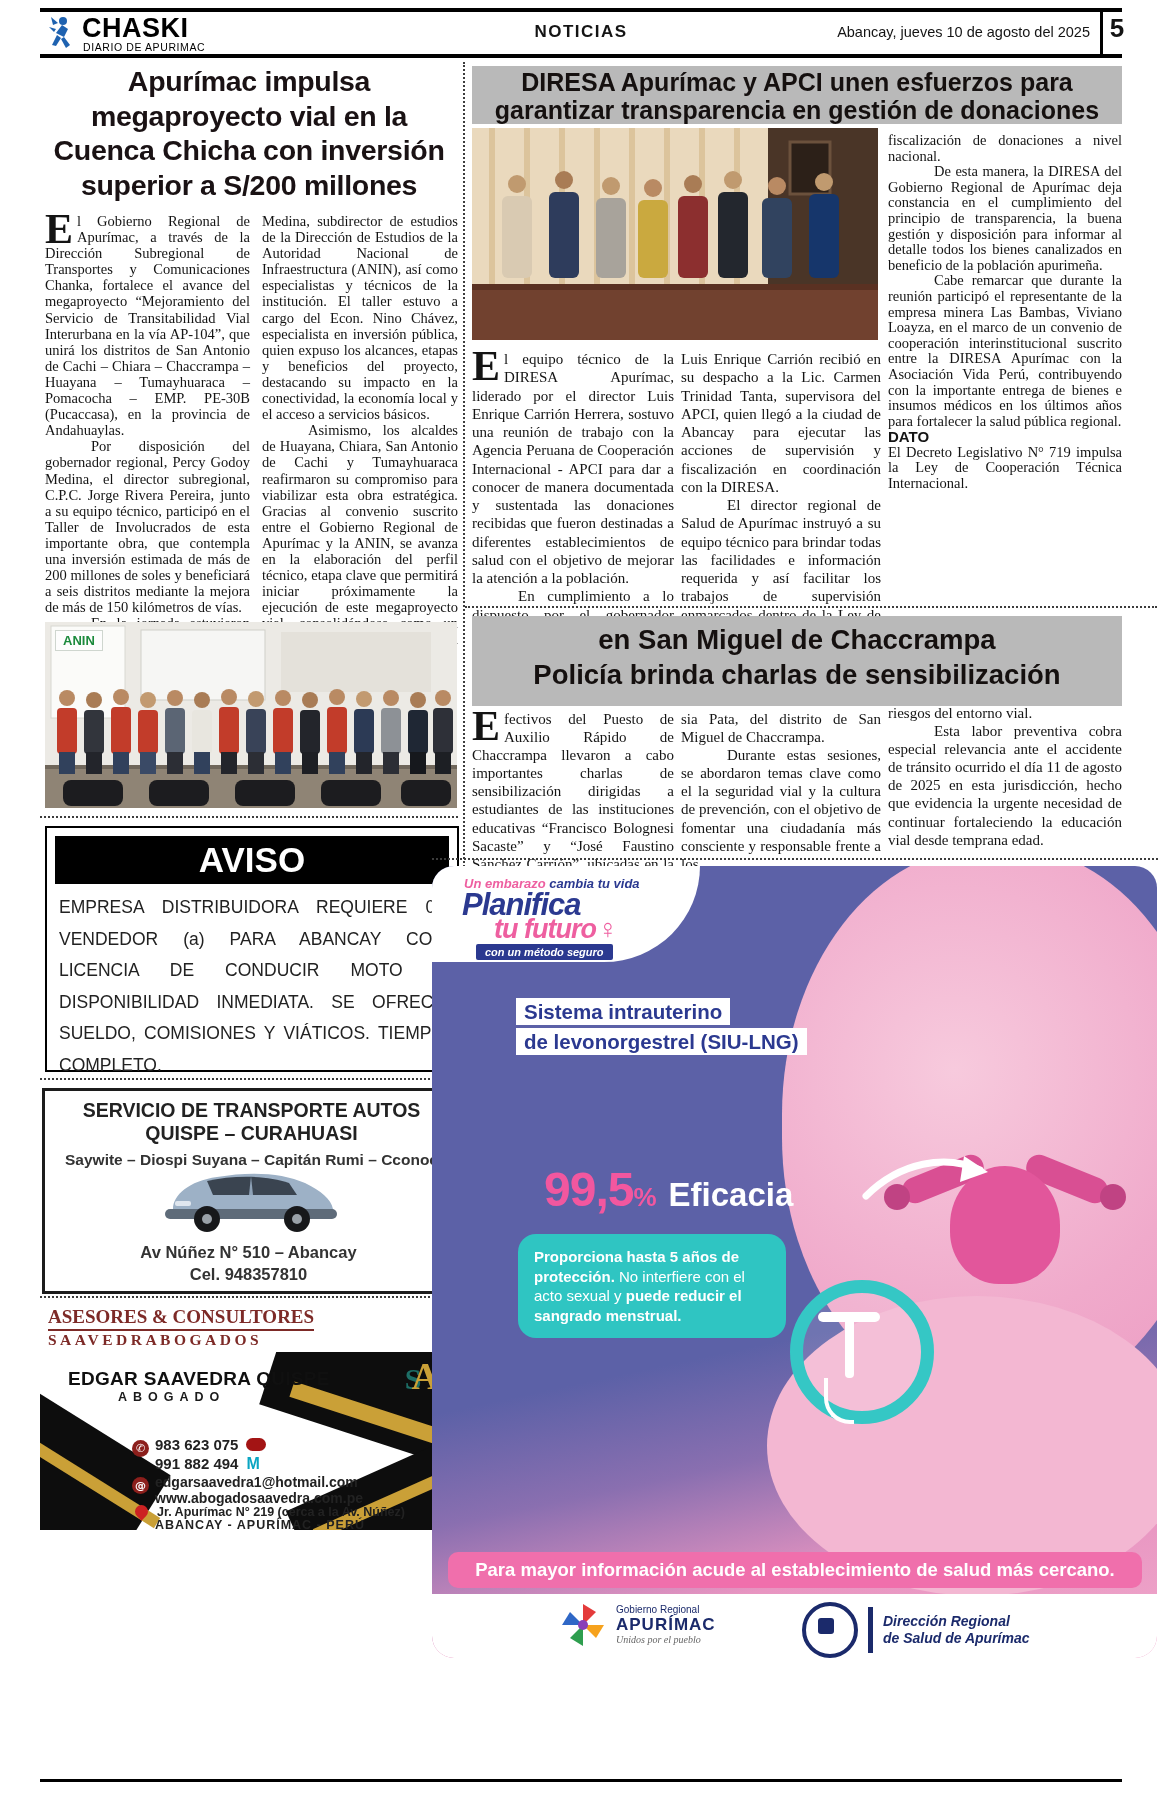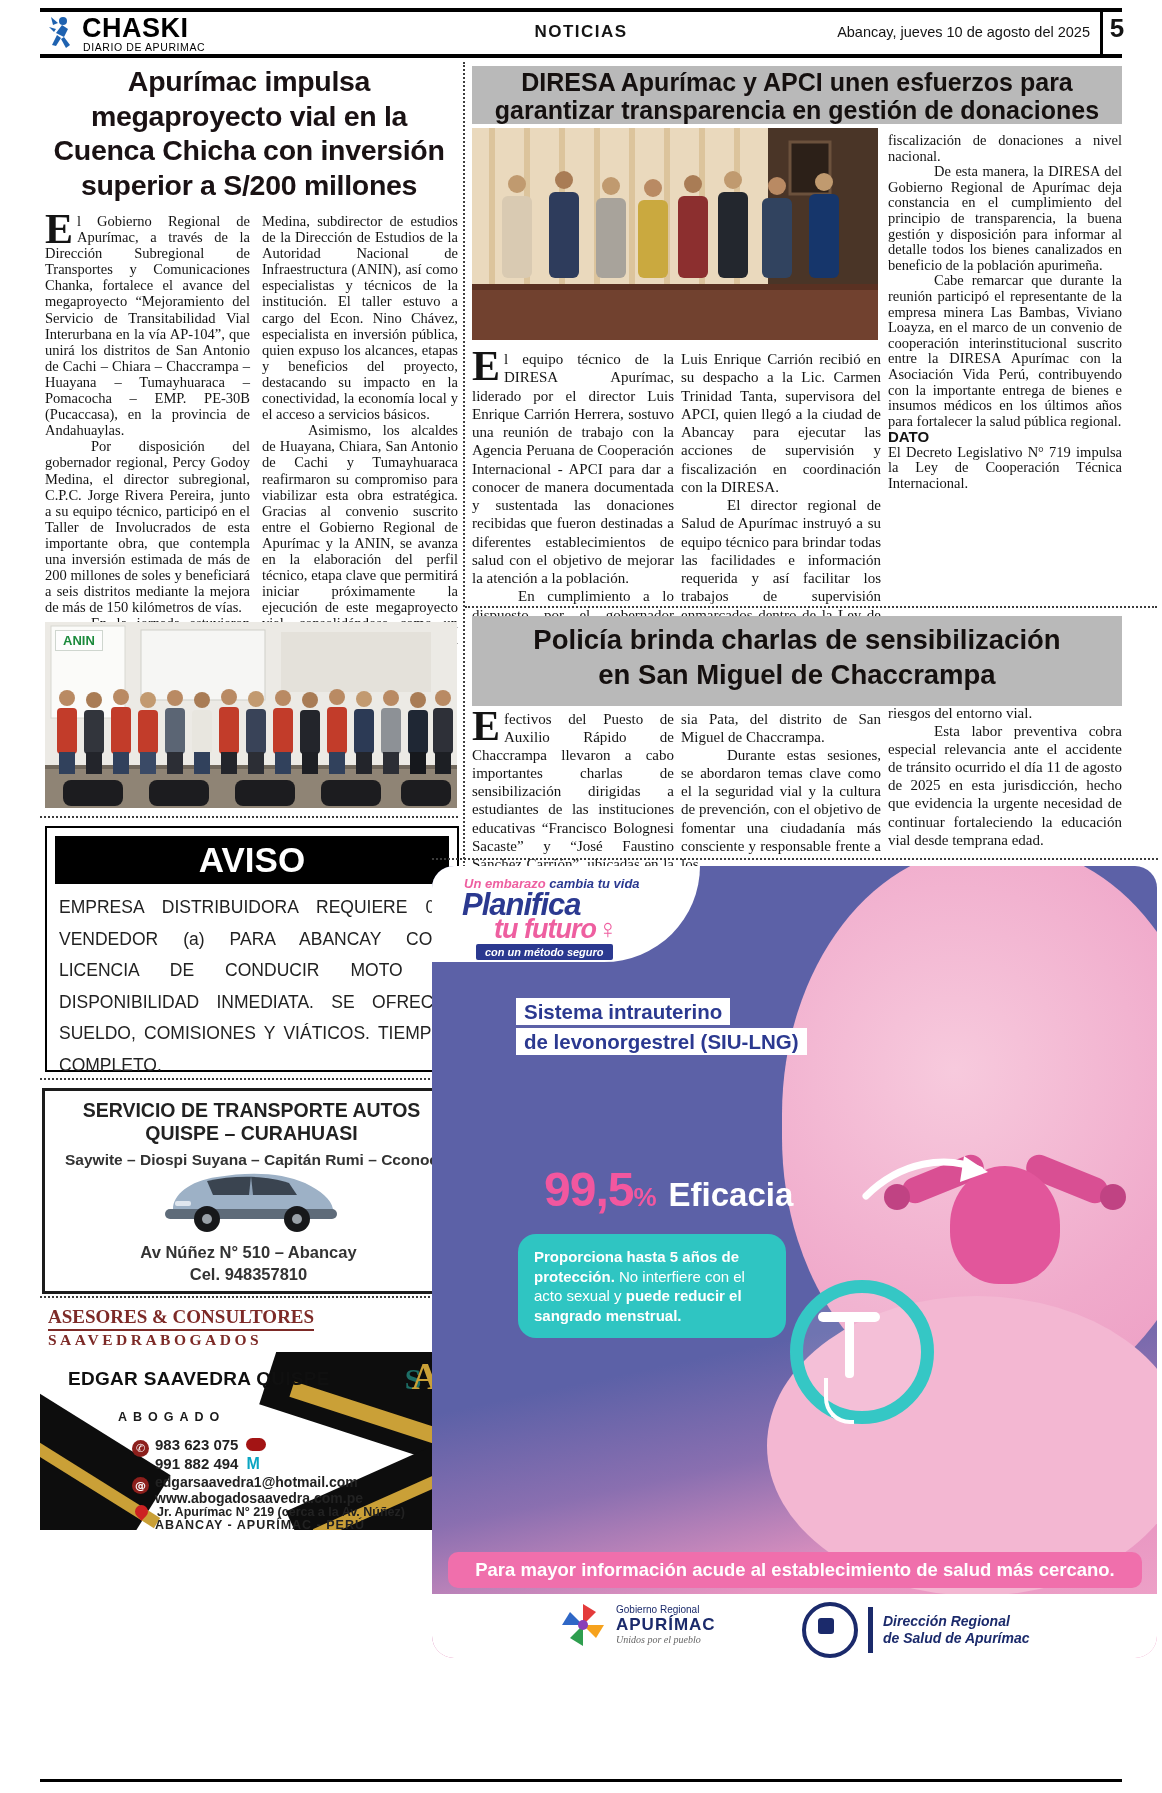--- a/index.html
+++ b/index.html
@@ -275,21 +275,21 @@
     <div class="wedge" style="left:-90px;top:60px;width:190px;height:170px;background:#0d0d0d;transform:rotate(32deg);"></div>
     <div class="wedge" style="left:-40px;top:120px;width:170px;height:12px;background:#caa037;transform:rotate(32deg);"></div>
     <div class="wedge" style="right:-70px;bottom:-80px;width:220px;height:150px;background:#0d0d0d;transform:rotate(-24deg);"></div>
     <div class="wedge" style="right:-40px;bottom:28px;width:190px;height:12px;background:#caa037;transform:rotate(-24deg);"></div>
 
     <div class="abs" style="right:18px;top:2px;">
       <span class="mono-s">S</span><span class="mono-a">A</span>
     </div>
 
     <div class="law-name" style="left:28px;top:16px;">EDGAR SAAVEDRA QUISPE</div>
-    <div class="law-role" style="left:78px;top:38px;margin-top:20px;">ABOGADO</div>
+    <div class="law-role" style="left:78px;top:38px;">ABOGADO</div>
 
     <div class="law-row" style="left:92px;top:84px;">
       <span class="cicon">✆</span><span>983 623 075</span><span class="claro"></span>
     </div>
     <div class="law-row" style="left:115px;top:103px;">
       <span>991 882 494</span><span class="movi">M</span>
     </div>
     <div class="law-row" style="left:92px;top:122px;font-size:14px;">
       <span class="cicon">@</span><span>edgarsaavedra1@hotmail.com</span>
     </div>
@@ -358,22 +358,22 @@
     <p style="margin:0;">fiscalización de donaciones a nivel nacional.</p>
     <p class="p-ind" style="margin:0;">De esta manera, la DIRESA del Gobierno Regional de Apurímac deja constancia en el cumplimiento del principio de transparencia, la buena gestión y disposición para informar al detalle todos los bienes canalizados en beneficio de la población apurimeña.</p>
     <p class="p-ind" style="margin:0;">Cabe remarcar que durante la reunión participó el representante de la empresa minera Las Bambas, Viviano Loayza, en el marco de un convenio de cooperación interinstitucional suscrito entre la DIRESA Apurímac con la Asociación Vida Perú, contribuyendo con la importante entrega de bienes e insumos médicos en los últimos años para fortalecer la salud pública regional.</p>
     <p class="dato" style="margin:0;">DATO</p>
     <p style="margin:0;">El Decreto Legislativo N° 719 impulsa la Ley de Cooperación Técnica Internacional.</p>
   </div>
 
   <div class="dot-h" style="left:465px;top:606px;width:692px;"></div>
 
   <div class="abs gray-head" style="left:472px;top:616px;width:650px;height:84px;font-size:27.5px;line-height:35px;padding-top:6px;">
+    <div>en San Miguel de Chaccrampa</div>
     <div>Policía brinda charlas de sensibilización</div>
-    <div>en San Miguel de Chaccrampa</div>
   </div>
 
   <div class="abs news4" style="left:472px;top:710px;width:202px;">
     <p style="margin:0;"><span class="dropcap">E</span><span>fectivos del Puesto de Auxilio Rápido de Chaccrampa llevaron a cabo importantes charlas de sensibilización dirigidas a estudiantes de las instituciones educativas “Francisco Bolognesi Sacaste” y “José Faustino Sánchez Carrión”, ubicadas en la comunidad de Igle-</span></p>
   </div>
   <div class="abs news4" style="left:681px;top:710px;width:200px;">
     <p style="margin:0;">sia Pata, del distrito de San Miguel de Chaccrampa.</p>
     <p class="p-ind" style="margin:0;">Durante estas sesiones, se abordaron temas clave como el la seguridad vial y la cultura de prevención, con el objetivo de fomentar una ciudadanía más consciente y responsable frente a los</p>
   </div>
   <div class="abs news4" style="left:888px;top:704px;width:234px;">

